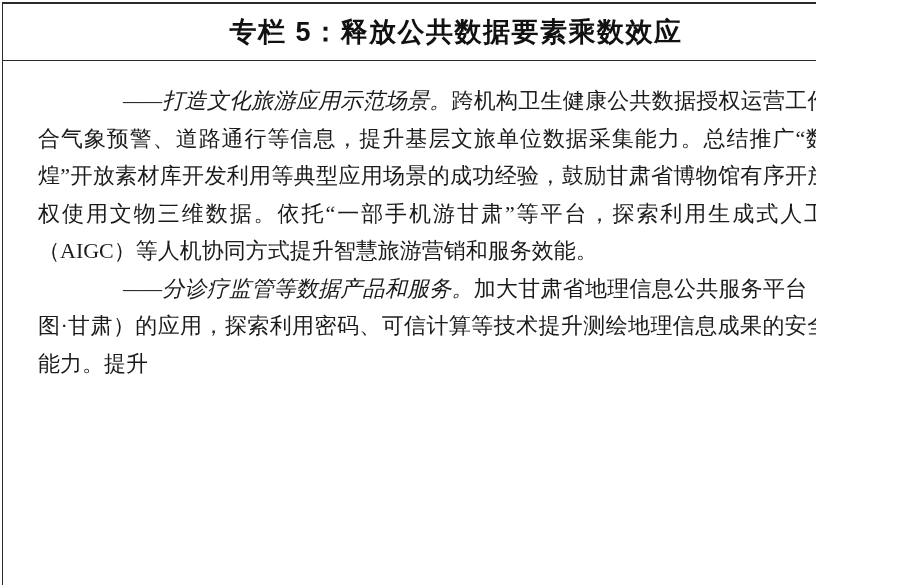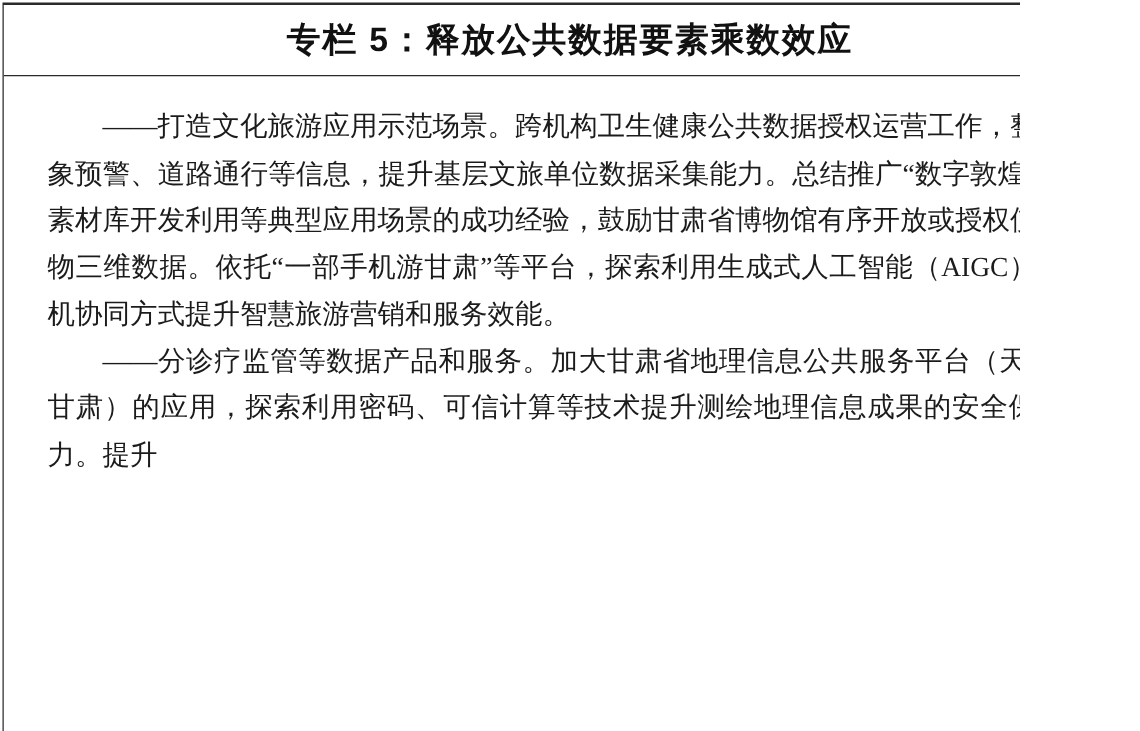--- a/index.html
+++ b/index.html
@@ -45,20 +45,22 @@
     text-align: justify;
     text-justify: inter-character;
     color: #1b1b1b;
   }
   .para {
     margin: 0;
     padding: 0;
     text-indent: 2em;
   }
   .para-lead {
+    font-style: italic; 
+    margin-left: 41px;
   }
 </style>
 </head>
 <body>
 
 <div class="page">
   <div class="panel">
 
     <div class="panel-header">
       <span class="panel-title">专栏 5：释放公共数据要素乘数效应</span>

